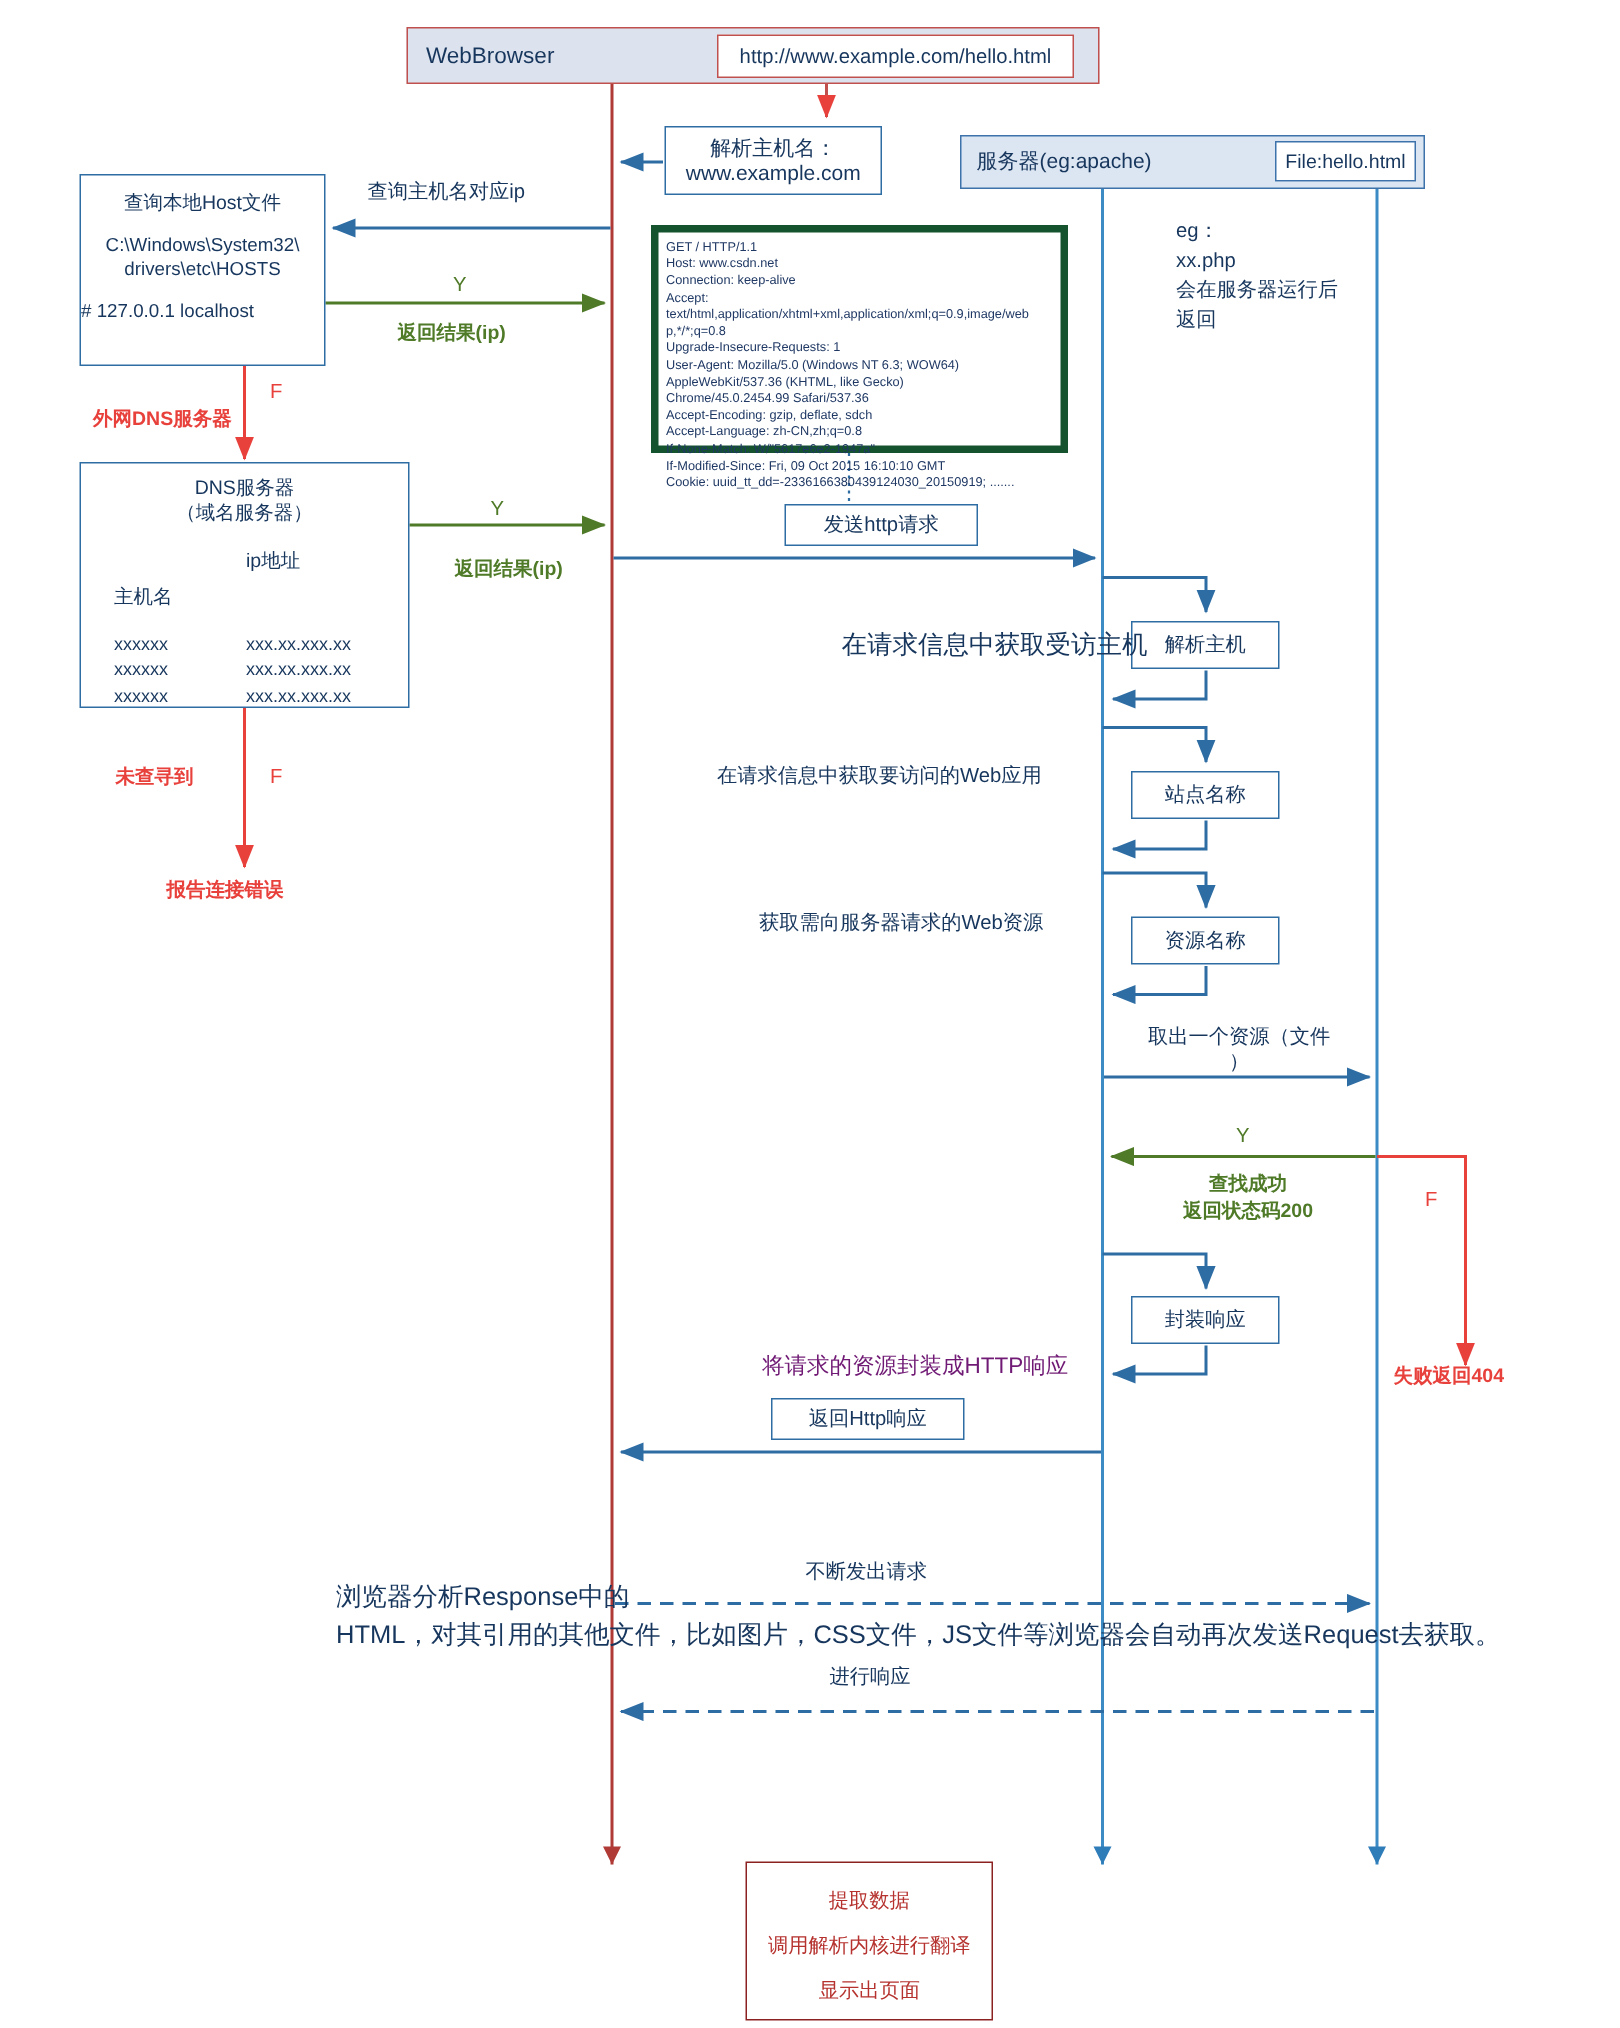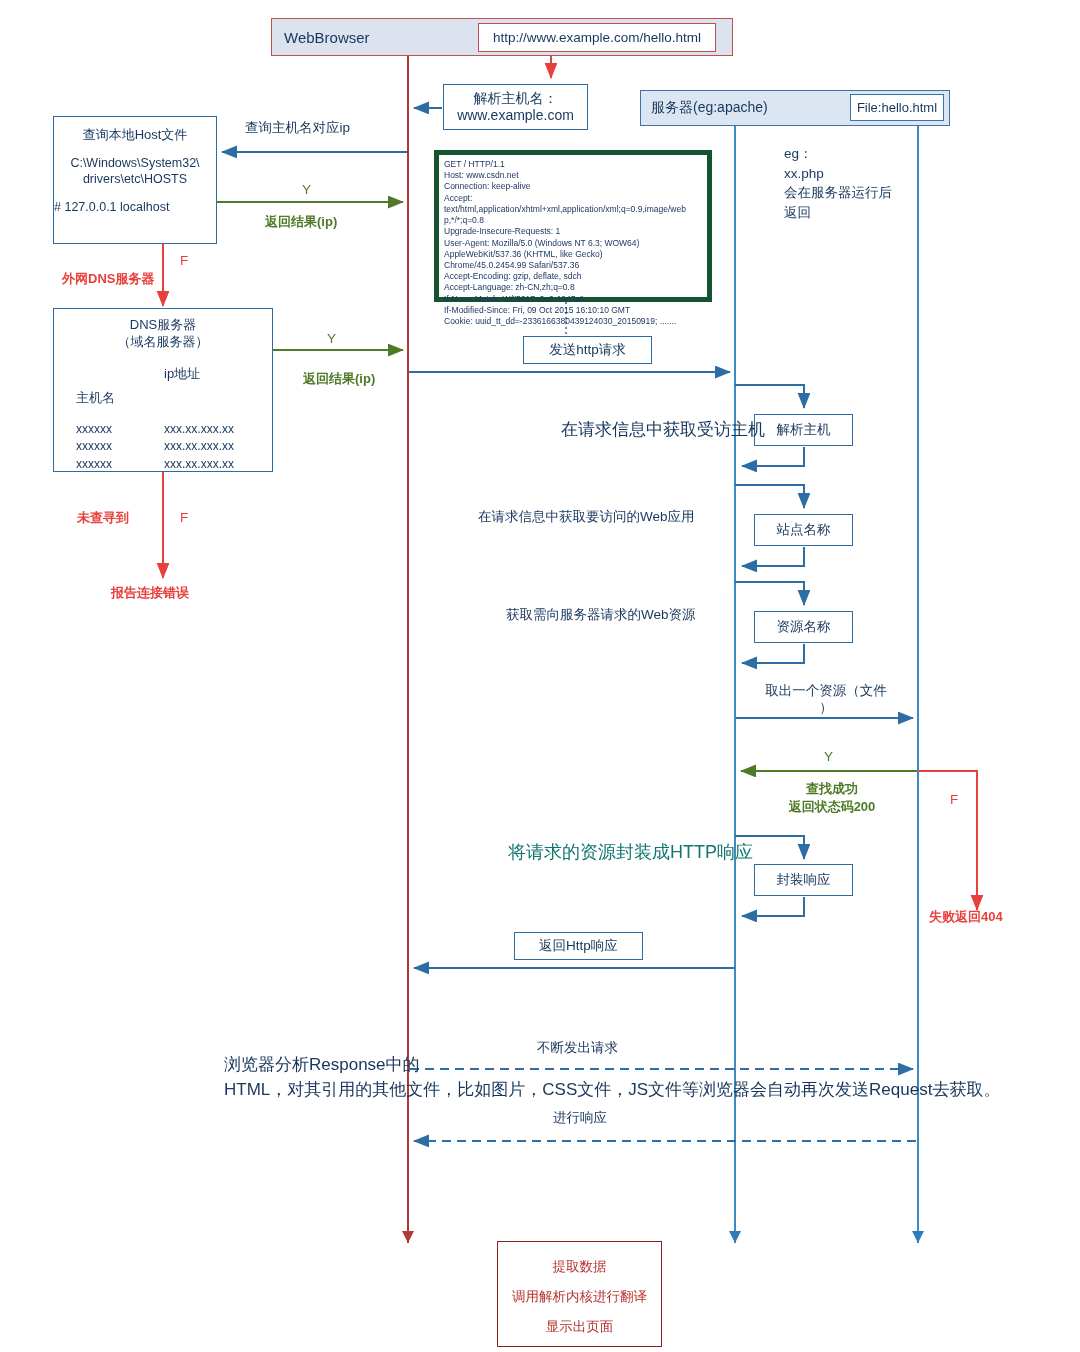--- a/index.html
+++ b/index.html
@@ -219,21 +219,21 @@
   <div class="lbl" style="left:762px;top:683px;width:128px;text-align:center;font-size:13.5px;color:#17365d;white-space:pre-line;line-height:1.25;">取出一个资源（文件
 ）</div>
 
   <div class="lbl t-greenY" style="left:824px;top:749px;font-size:13.5px;">Y</div>
   <div class="lbl t-green" style="left:768px;top:780px;width:128px;text-align:center;font-size:13px;white-space:pre-line;line-height:1.35;">查找成功
 返回状态码200</div>
 
   <div class="lbl t-redF" style="left:950px;top:792px;font-size:13.5px;">F</div>
   <div class="lbl t-red" style="left:929px;top:909px;font-size:13px;">失败返回404</div>
 
-  <div class="lbl" style="left:508px;top:841px;font-size:18px;color:#0f766e;">将请求的资源封装成HTTP响应</div>
+  <div class="lbl" style="left:508px;top:902px;font-size:15px;color:#701a75;">将请求的资源封装成HTTP响应</div>
 
   <div class="lbl" style="left:537px;top:1040px;font-size:13.5px;color:#17365d;">不断发出请求</div>
   <div class="lbl" style="left:553px;top:1110px;font-size:13.5px;color:#17365d;">进行响应</div>
 
   <div class="lbl" style="left:224px;top:1053px;width:144px;font-size:17px;color:#17365d;line-height:1.45;">浏览器分析Response中的
 HTML，对其引用的其他文件，比如图片，CSS文件，JS文件等浏览器会自动再次发送Request去获取。</div>
 
   <div class="abs redbox" style="left:497px;top:1241px;width:163px;height:104px;color:#b5322e;font-size:13.5px;">
     <div id="final-lines" style="padding-top:10px;">
         <div style="text-align: center; padding: 6px 0px;">提取数据</div>

